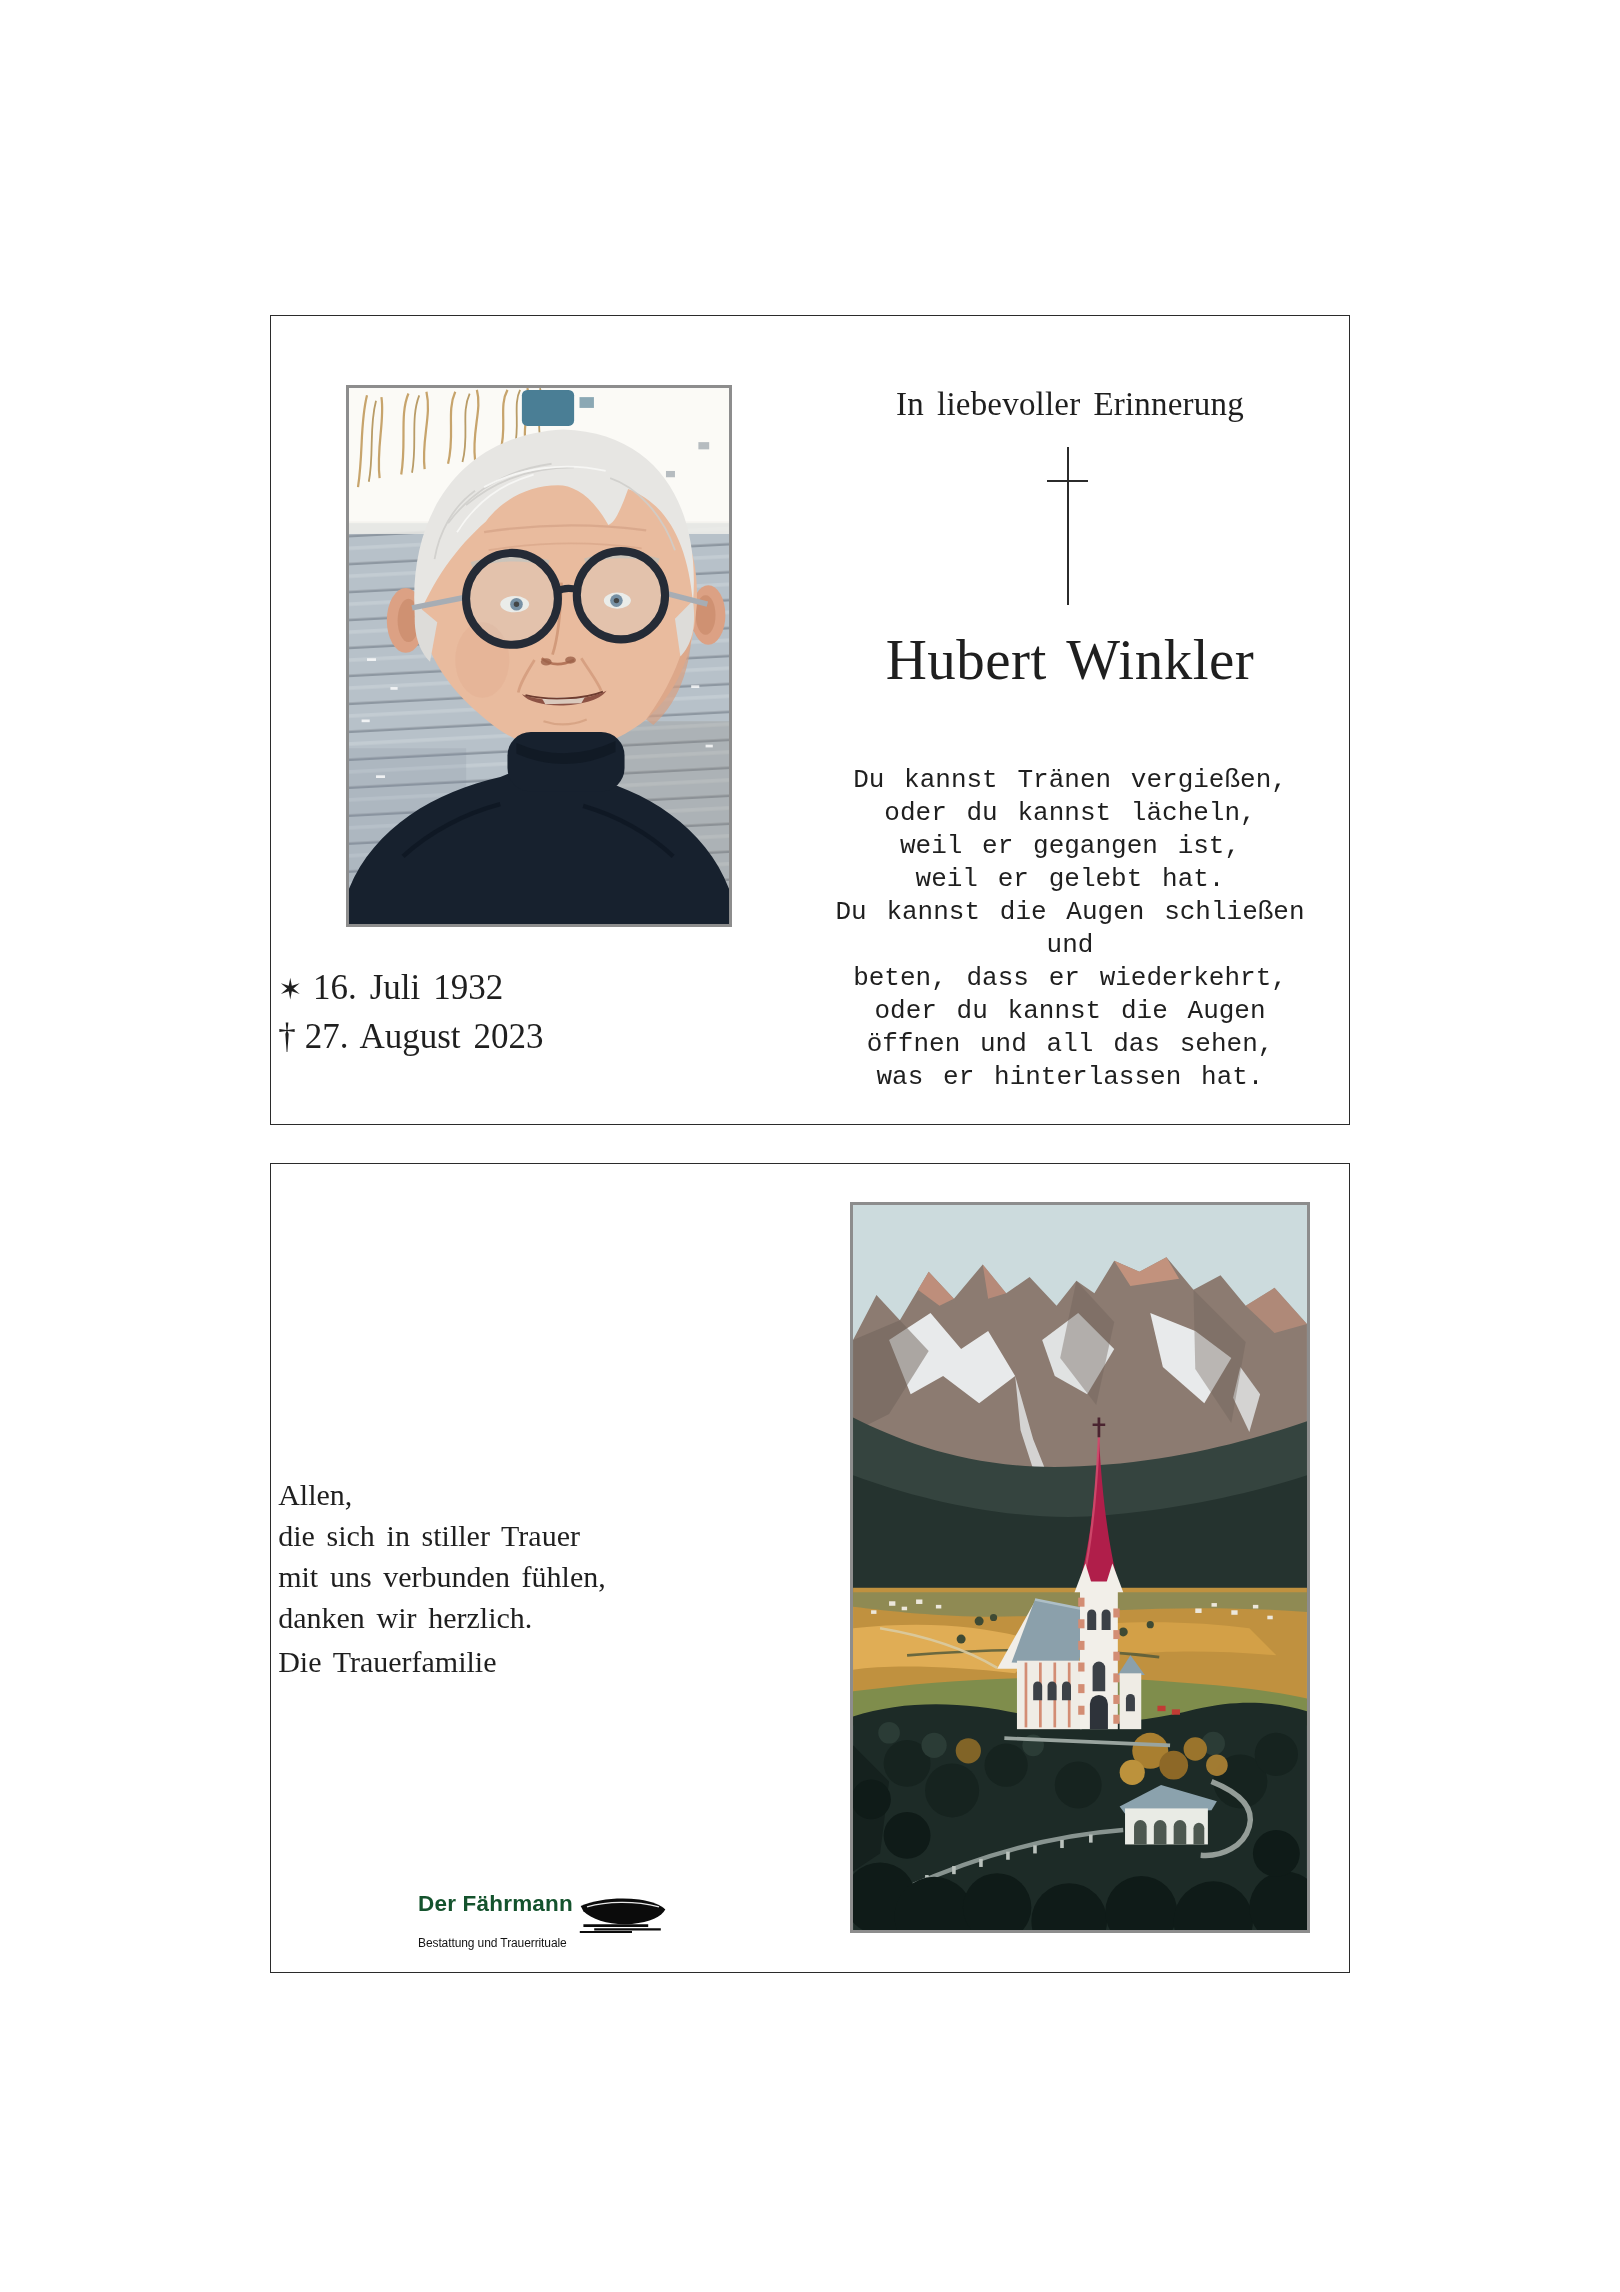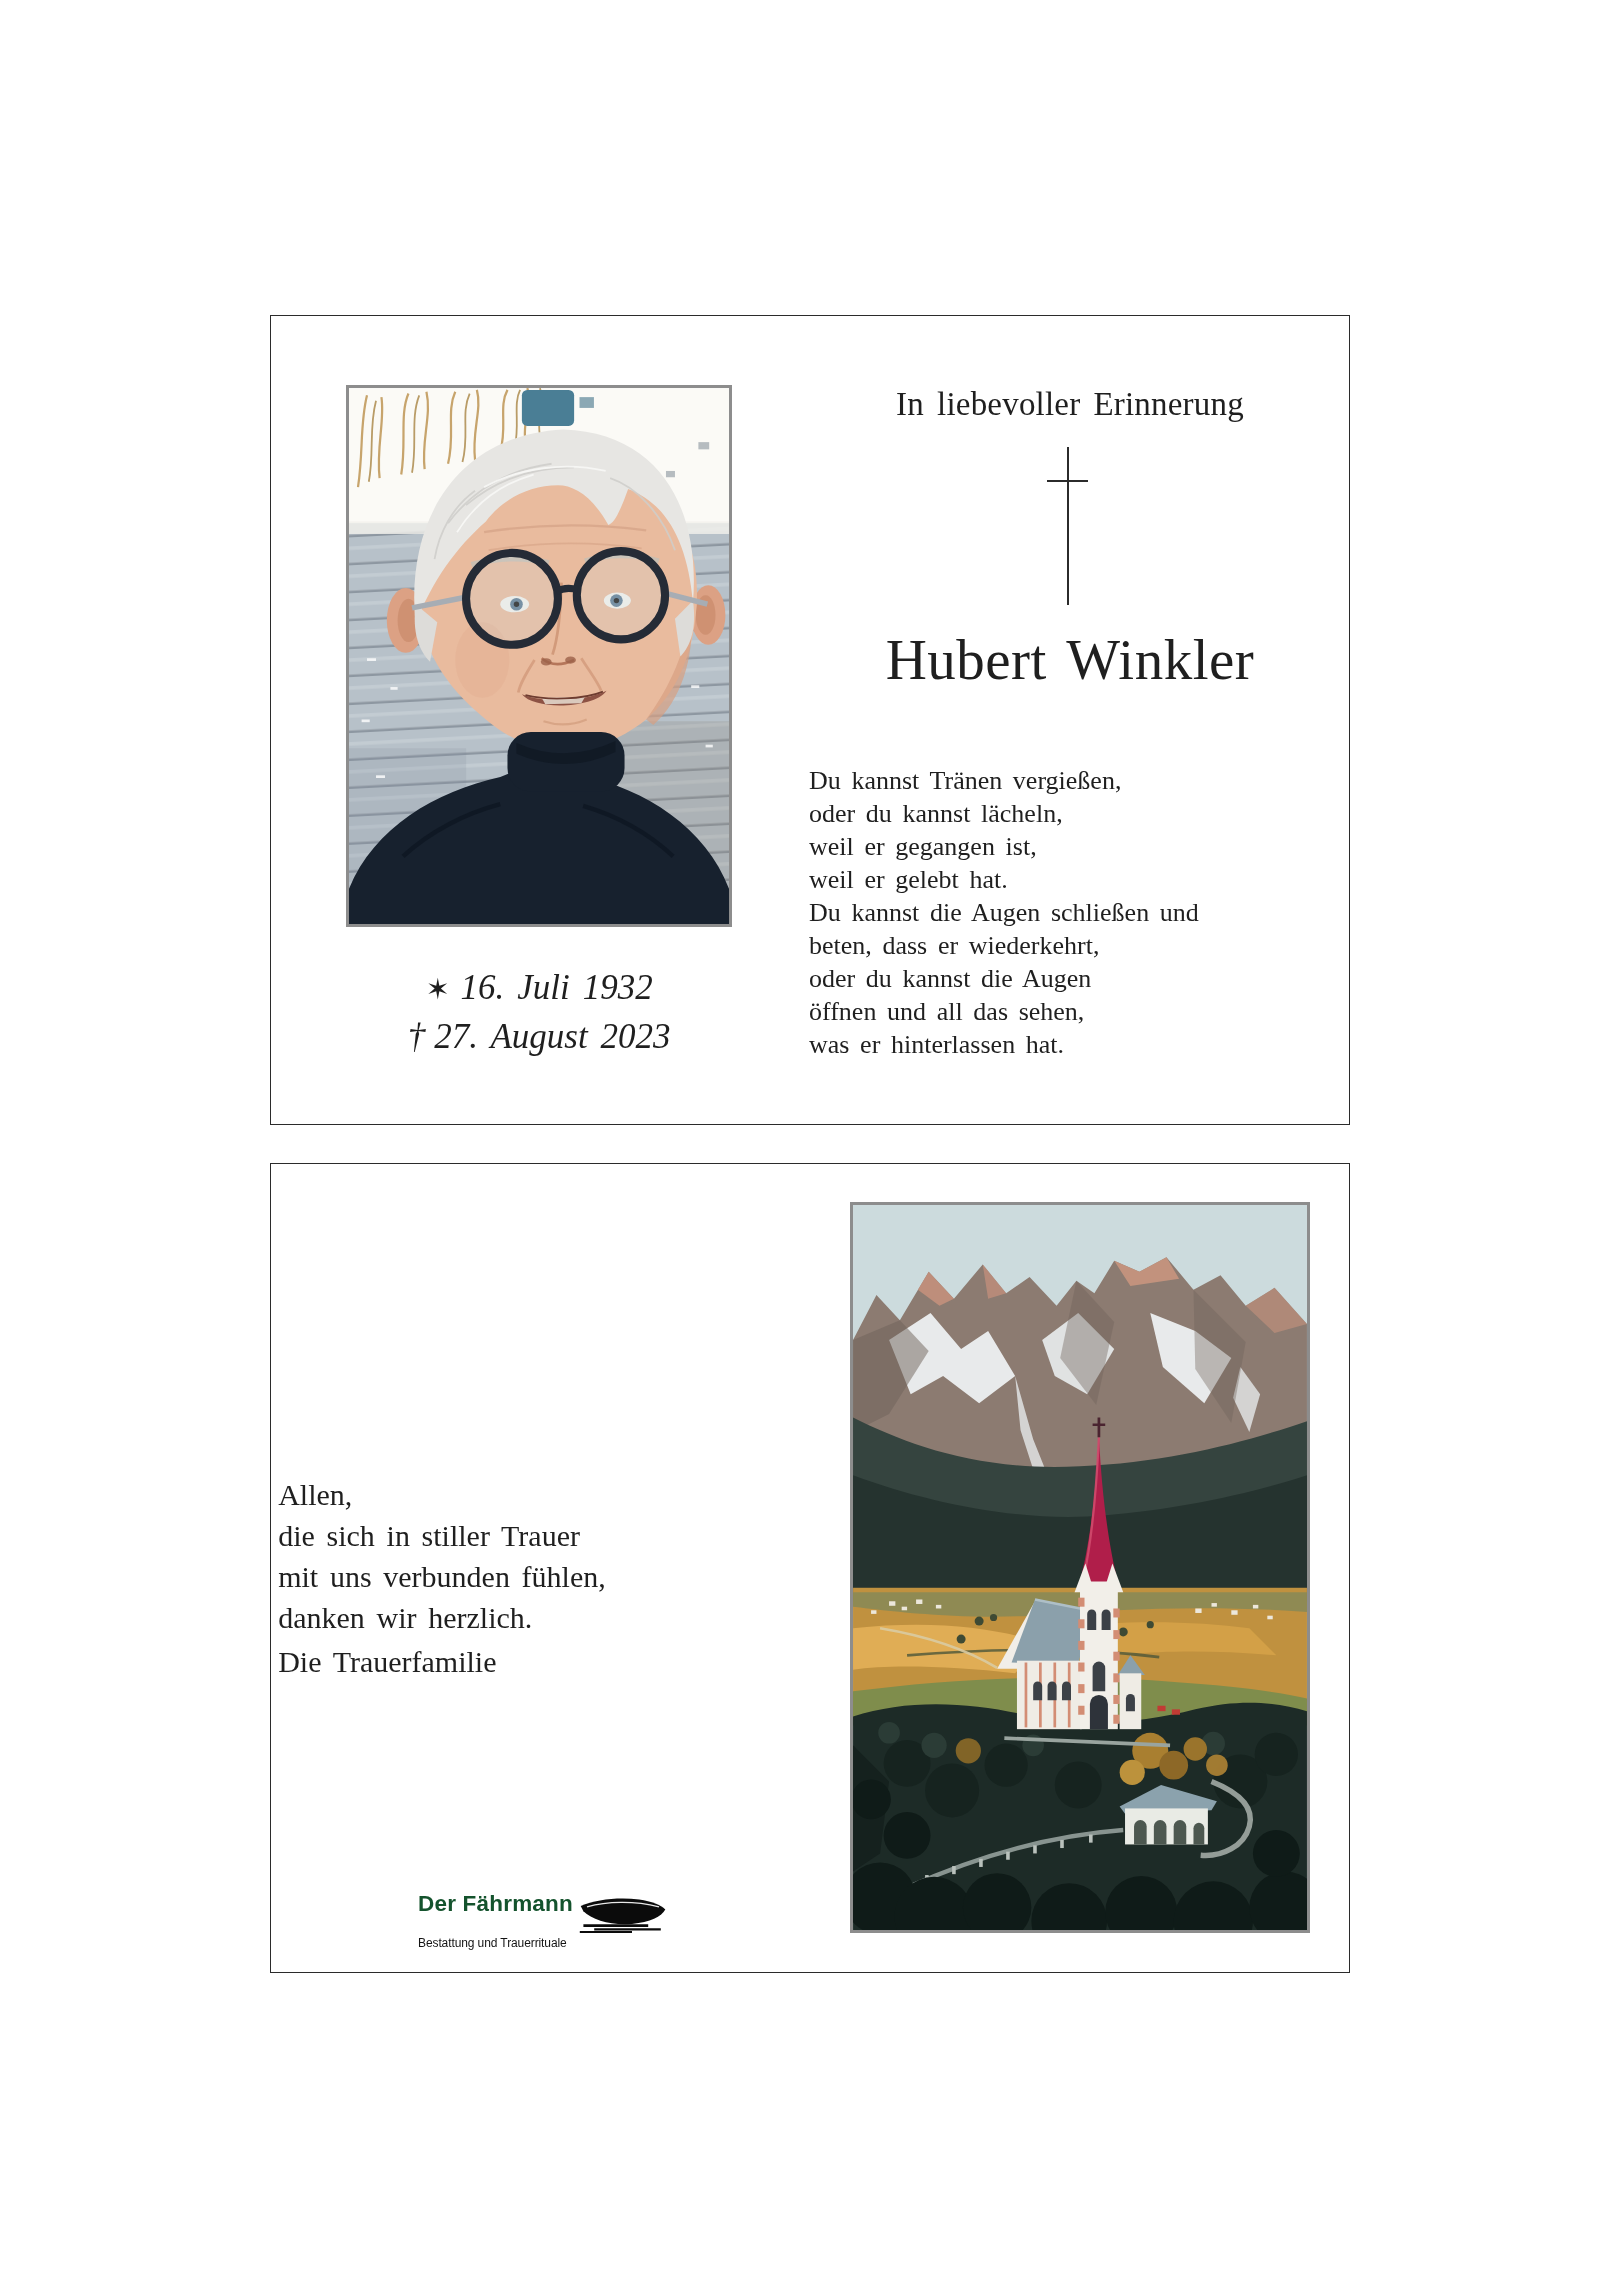--- a/index.html
+++ b/index.html
@@ -28,26 +28,26 @@
   }
   .memorial-cross { left:776px; top:131px; width:41px; height:158px; }
   .memorial-cross .v { position:absolute; left:20px; top:0; width:1.8px; height:158px; background:#2b2b2b; }
   .memorial-cross .h { position:absolute; left:0; top:33px; width:41px; height:1.8px; background:#2b2b2b; }
 
   .deceased-name {
     left:538px; top:311px; width:522px; text-align:center;
     font-size:57px; letter-spacing:0.5px; word-spacing:0.1em;
   }
   .poem {
-    left:538px; top:448px; width:522px; text-align:left;
-    font-size:26px; line-height:33px; word-spacing:0.16em;
+    left:538px; top:448px; width:522px; text-align:center;
+    font-size:26px; line-height:33px; word-spacing:0.16em;font-family:Liberation Mono, monospace;
   }
   .dates {
-    left:7.2px; top:648px; width:522px; text-align:center;
-    font-size:35px; line-height:48px; word-spacing:0.12em;font-style:italic;
+    left:7.2px; top:648px; width:522px; text-align:left;
+    font-size:35px; line-height:48px; word-spacing:0.12em;
   }
   .sym { font-family:"DejaVu Sans",sans-serif; font-size:0.82em; margin-right:10.8px; }
   .sym-dagger { font-family:"Liberation Serif","DejaVu Serif",serif; font-size:1em; margin-right:9px; }
 
   .thanks {
     left:7.2px; top:310px; width:522px; text-align:left;
     font-size:30px; line-height:41px; word-spacing:0.14em;
   }
   .signature { margin-top:3px; }
 

